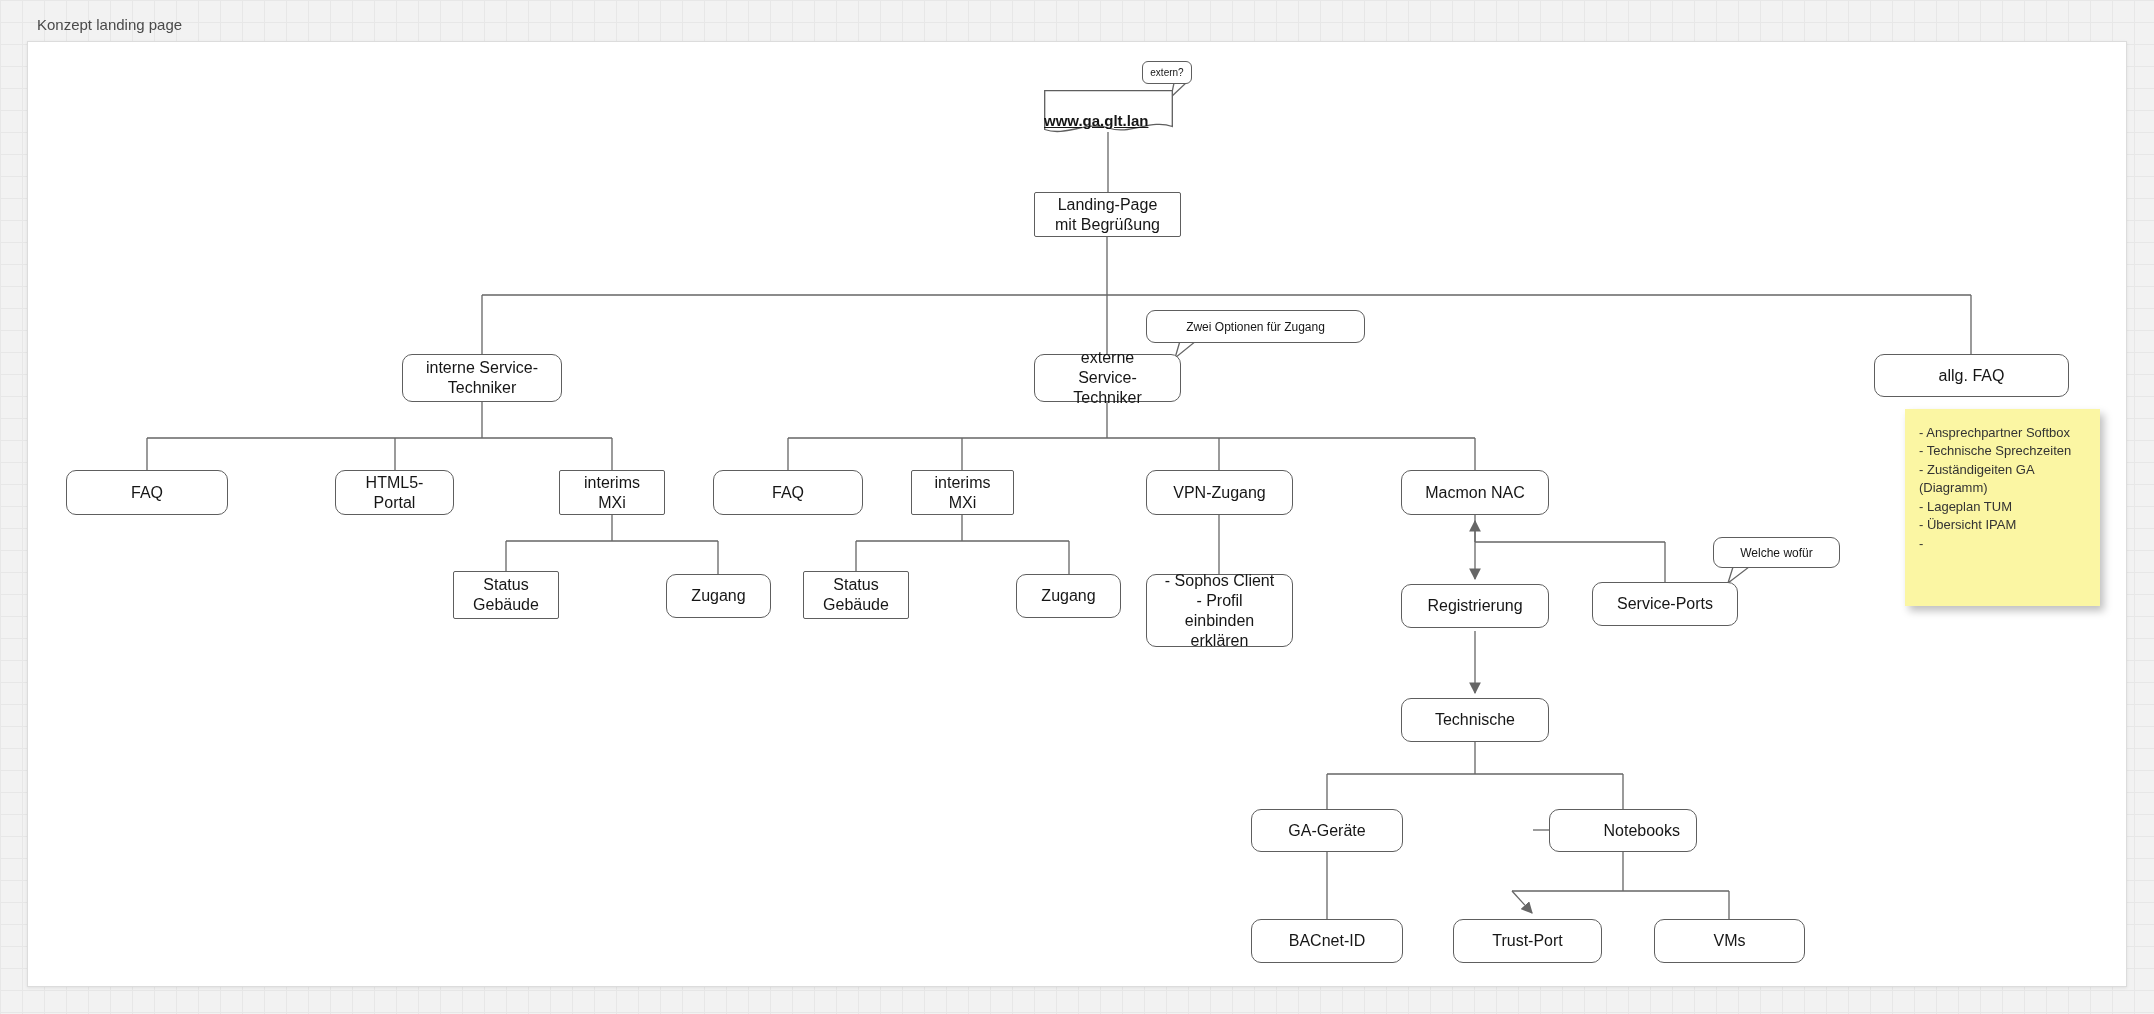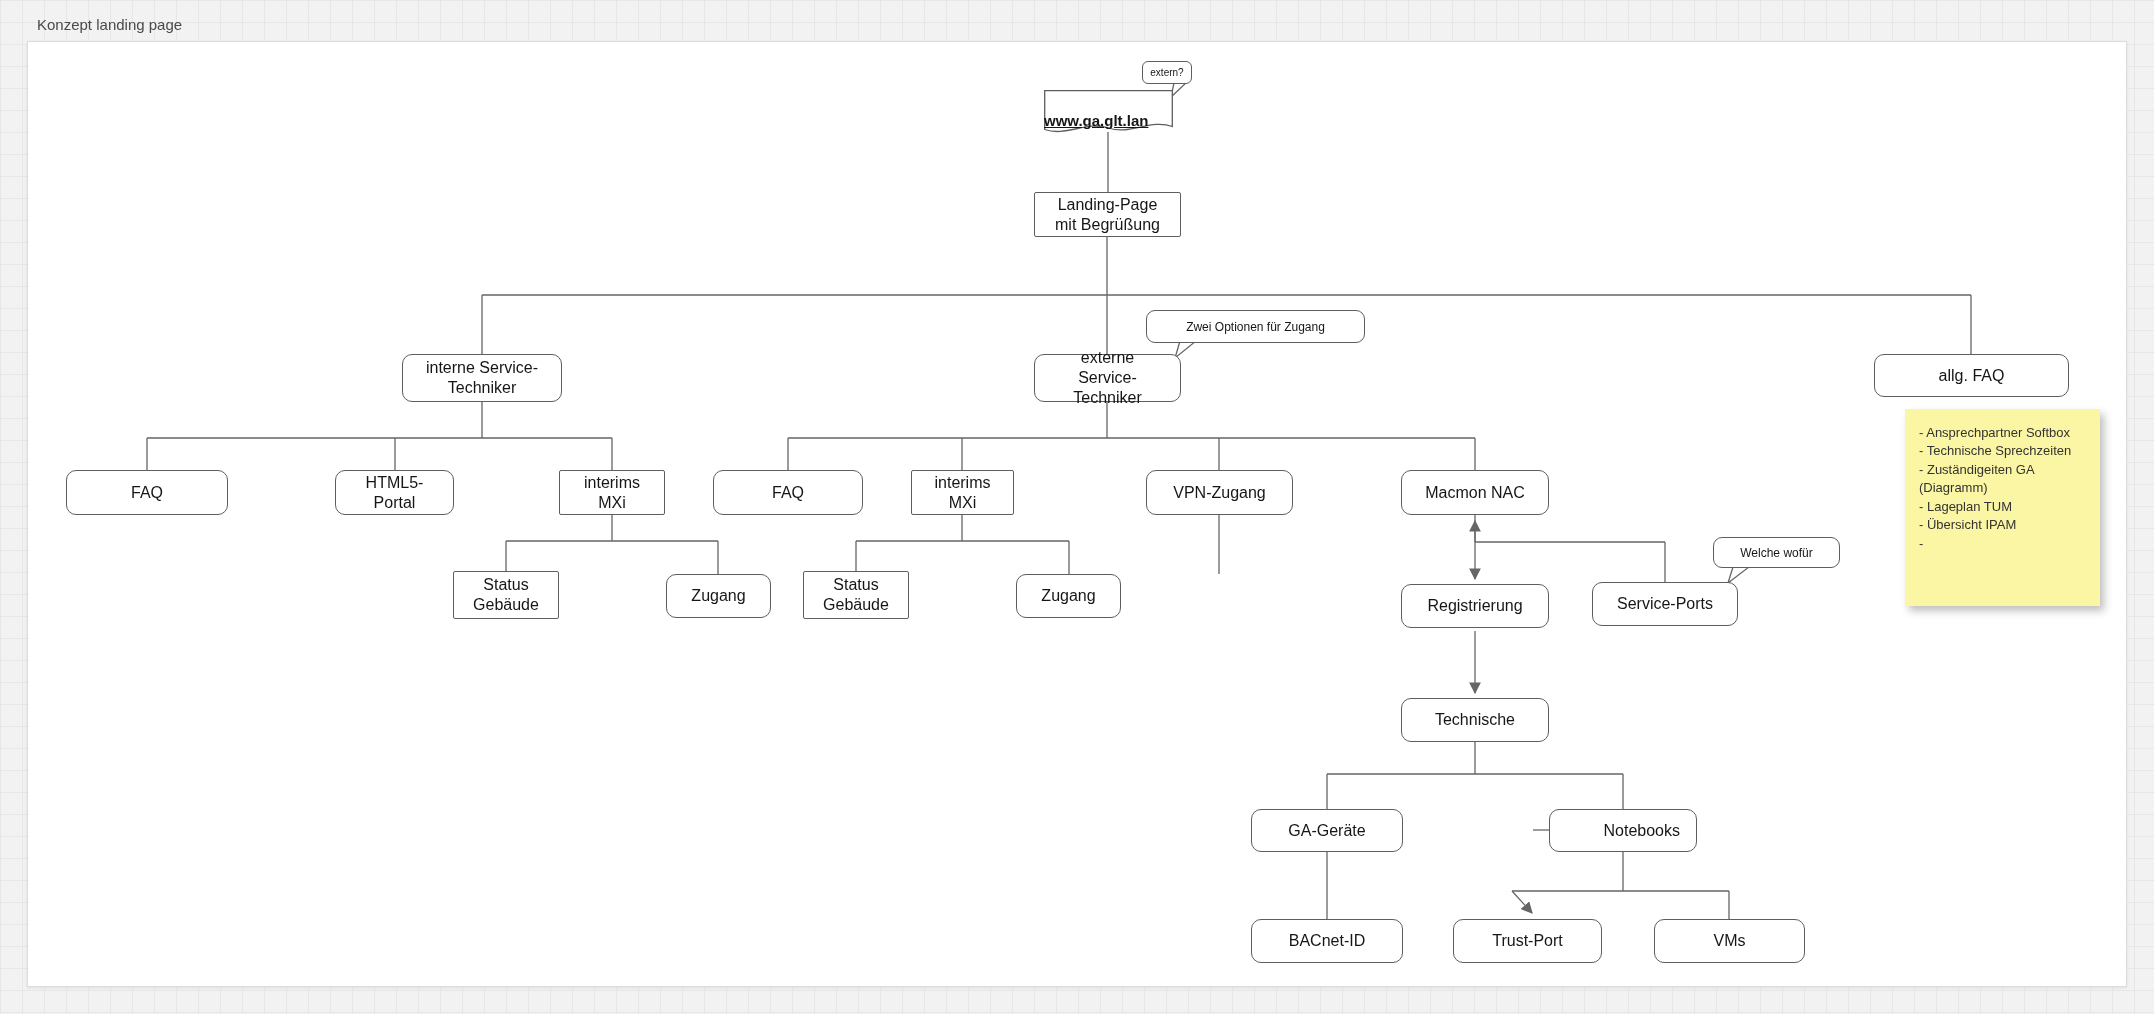--- a/index.html
+++ b/index.html
@@ -170,20 +170,24 @@
     </div>
     <div class="node square" style="left:775px; top:529px; width:106px; height:48px;">
       <span>Status Gebäude</span>
     </div>
     <div class="node rounded" style="left:988px; top:532px; width:105px; height:44px;">
       <span>Zugang</span>
     </div>
     <div class="node rounded" style="left:1118px; top:428px; width:147px; height:45px;">
       <span>VPN-Zugang</span>
     </div>
+    <div class="node rounded" style="left:1118px; top:532px; width:147px; height:73px; flex-direction:column;">
+      <span>- Sophos Client</span>
+      <span>- Profil einbinden erklären</span>
+    </div>
     <div class="node rounded" style="left:1373px; top:428px; width:148px; height:45px;">
       <span>Macmon NAC</span>
     </div>
 
     <div class="node rounded" style="left:1373px; top:542px; width:148px; height:44px;">
       <span>Registrierung</span>
     </div>
     <div class="node rounded" style="left:1564px; top:540px; width:146px; height:44px;justify-content:center;">
       <span>Service-Ports</span>
     </div>

